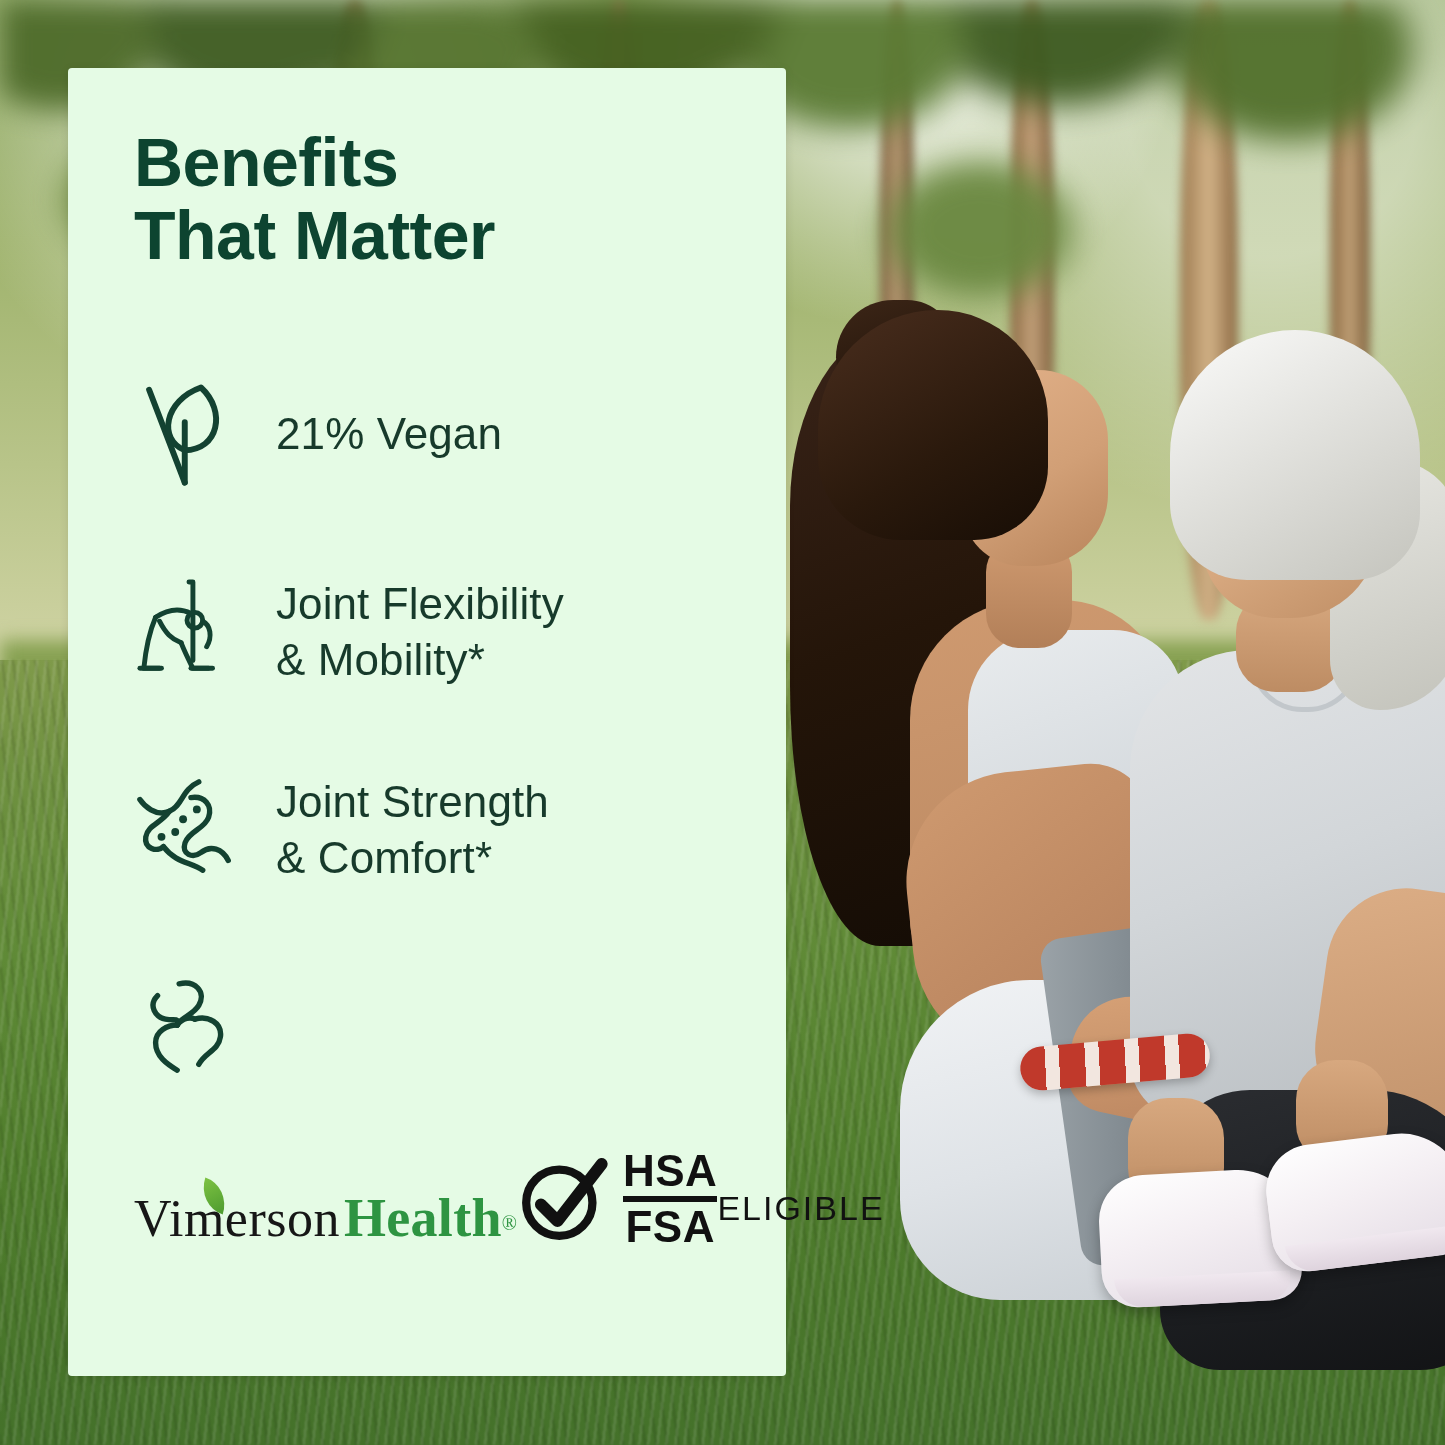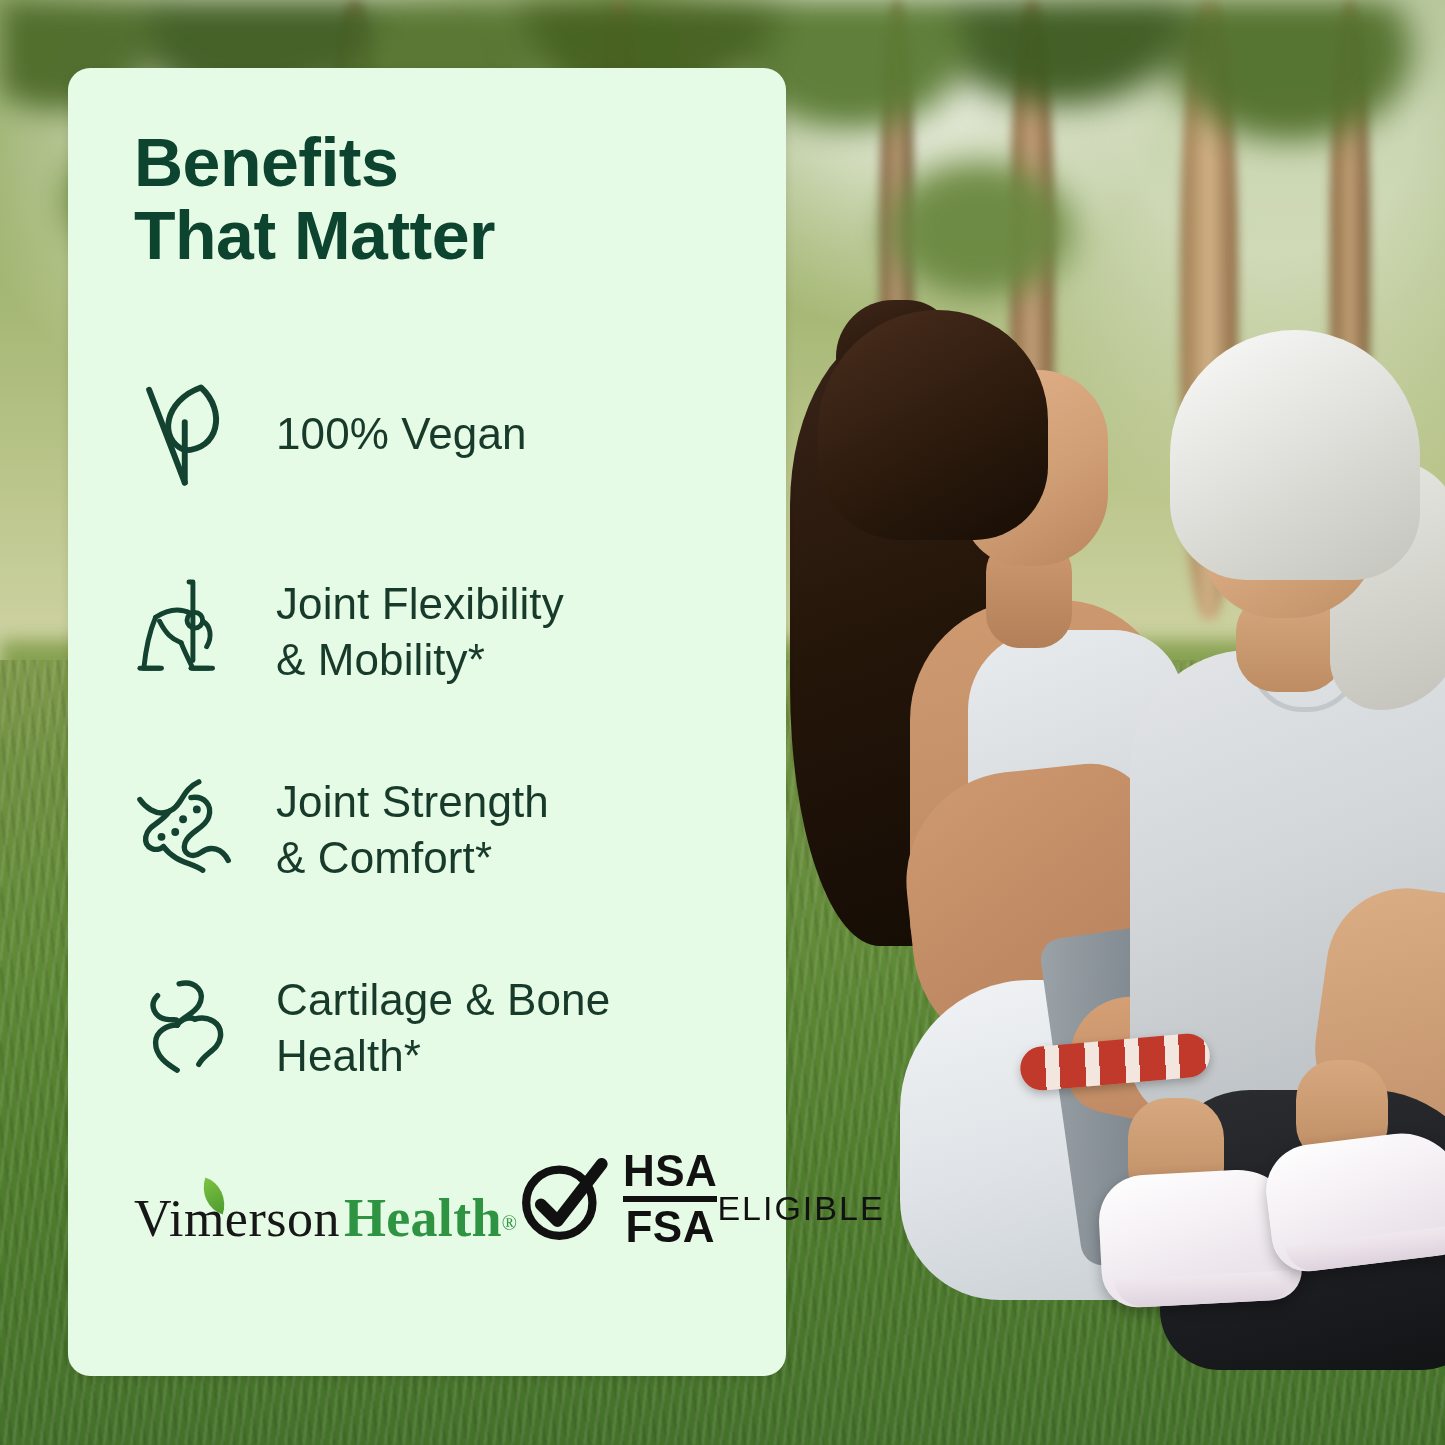--- a/index.html
+++ b/index.html
@@ -176,21 +176,21 @@
   #ankle-right { left:1296px; top:1060px; width:92px; height:104px; }
   #red-roll {
     position:absolute; left:1020px; top:1040px; width:190px; height:44px;
     background:repeating-linear-gradient(92deg,#c0392b 0 26px,#f2e6df 26px 40px);
     border-radius:22px; transform:rotate(-5deg); box-shadow:0 4px 10px rgba(0,0,0,.25);
   }
 
   
   #benefits-card {
     position:absolute; left:68px; top:68px; width:718px; height:1308px;
-    background:#e5fbe5; border-radius:22px;
+    background:#e5fbe5; border-radius:4px;
     box-shadow:0 2px 10px rgba(0,0,0,.10);
     padding:58px 56px 0 66px;
   }
 
   #card-title {
     color:#0d4430;
     font-size:68px;
     font-weight:bold;
     line-height:1.08;
     letter-spacing:-.5px;
@@ -291,21 +291,21 @@
 That Matter</div>
 
   <div class="benefit-row">
     <span class="benefit-icon">
       <svg viewBox="0 0 100 110" fill="none" stroke="#134231" stroke-width="5.5" stroke-linecap="round" stroke-linejoin="round">
         <path d="M14 14 L47 100"></path>
         <path d="M47 100 C47 72 47 58 47 44"></path>
         <path d="M47 70 C22 60 28 24 62 12 C86 34 78 70 47 70 Z"></path>
       </svg>
     </span>
-    <span class="benefit-label">100% Vegan</span>
+    <span class="benefit-label">21% Vegan</span>
   </div>
 
   <div class="benefit-row">
     <span class="benefit-icon">
       <svg viewBox="0 0 110 110" fill="none" stroke="#134231" stroke-width="5" stroke-linecap="round" stroke-linejoin="round">
         <path d="M56 4 L60 4 L60 84"></path>
         <path d="M22 40 C34 32 46 30 58 36"></path>
         <circle cx="62" cy="43" r="8"></circle>
         <path d="M70 44 C78 48 80 60 74 70"></path>
         <path d="M22 40 C16 54 12 72 10 92 L26 92"></path>
@@ -339,22 +339,20 @@
   <div class="benefit-row">
     <span class="benefit-icon">
       <svg viewBox="0 0 110 110" fill="none" stroke="#134231" stroke-width="5.5" stroke-linecap="round" stroke-linejoin="round">
         <path d="M46 10 C62 6 74 18 66 32 C60 42 48 44 44 52"></path>
         <path d="M24 22 C14 32 22 44 32 46 C42 48 46 44 44 52"></path>
         <path d="M44 52 C34 52 22 58 22 70 C22 84 34 92 44 98"></path>
         <path d="M62 46 C76 42 90 50 88 64 C86 78 72 80 66 92"></path>
         <path d="M44 52 C50 44 58 44 62 46"></path>
       </svg>
     </span>
-    <span class="benefit-label">Cartilage &amp; Bone
-Health*</span>
   </div>
 
   <div id="card-footer">
 
     <div id="vimerson-logo">
       <span class="logo-vimerson">V</span><span class="logo-vimerson">imerson</span>
       <span class="logo-health">Health</span><span class="logo-reg">®</span>
       <span class="logo-leaf"></span>
     </div>
 

